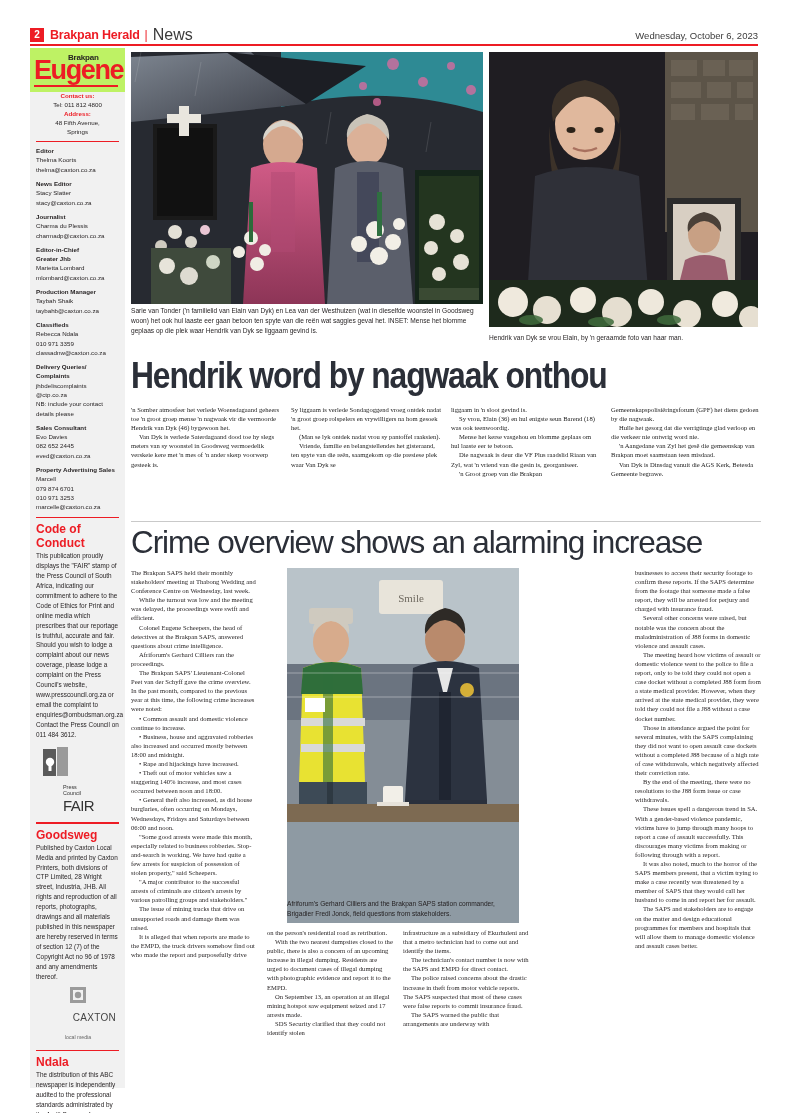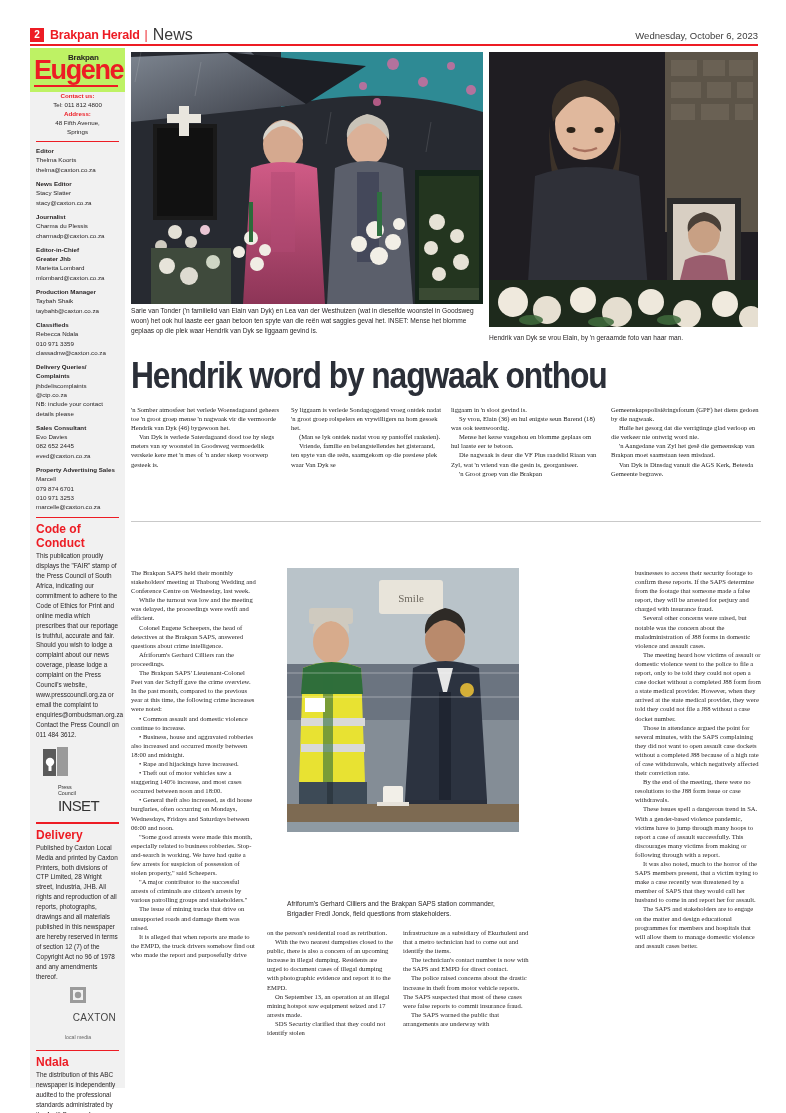--- a/index.html
+++ b/index.html
@@ -107,21 +107,21 @@
   }
   .a2col { position:absolute; width:126px; font-size:6.6px; line-height:1.38; }
   .a2col p { margin:0; text-indent:8px; }
   .a2col p.first { text-indent:0; }
   .c1 { left:0px;   top:0px;   width:126px; }
   .c2 { left:136px; top:0px;   width:126px; }
   .c3 { left:272px; top:0px;   width:126px; }
   .c5 { left:504px; top:0px;   width:126px; }
 
   .photo2 {
-    position:absolute; left:156px; top:0px; width:232px; height:264px;
+    position:absolute; left:156px; top:0px; width:232px; height:355px;
     overflow:hidden; background:#8e9aa3;padding-left:30px;
   }
   .cap2 { position:absolute; left:156px; top:331px; width:232px; font-size:6.6px; line-height:1.5; }
   .sky-dark { position:absolute; inset:0; background:linear-gradient(160deg,#4a4f58 0%,#2b2e36 40%,#1d1f25 100%); }
 </style>
 </head>
 <body>
 
 <div class="page">
 
@@ -223,28 +223,28 @@
       <div class="fairlogo">
         <svg width="74" height="34" viewBox="0 0 74 34">
           <rect x="2" y="3" width="13" height="27" fill="#5a5a5a"></rect>
           <rect x="16" y="1" width="11" height="29" fill="#9a9a9a"></rect>
           <circle cx="9" cy="16" r="4.2" fill="#fff"></circle>
           <rect x="7.5" y="16" width="3" height="9" fill="#fff"></rect>
         </svg>
         <div style="display:inline-block; vertical-align:top; text-align:left; margin-left:2px;">
           <div style="font-size:5.4px; line-height:1.15; color:#333;">Press</div>
           <div style="font-size:5.4px; line-height:1.15; color:#333; margin-bottom:1px;">Council</div>
-          <div style="font-size:15px; letter-spacing:-.6px; color:#333;">INSET</div>
+          <div style="font-size:15px; letter-spacing:-.6px; color:#333;">FAIR</div>
         </div>
       </div>
 
       <div class="sb-hr"></div>
 
       <div>
-        <div class="sb-head-red">Delivery</div>
+        <div class="sb-head-red">Goodsweg</div>
         <div class="sb-body">Published by Caxton Local Media and printed by Caxton Printers, both divisions of CTP Limited, 28 Wright street, Industria, JHB. All rights and reproduction of all reports, photographs, drawings and all materials published in this newspaper are hereby reserved in terms of section 12 (7) of the Copyright Act no 96 of 1978 and any amendments thereof.</div>
       </div>
 
       <div class="caxton-logo">
         <svg width="16" height="16" viewBox="0 0 16 16">
           <rect x="0" y="0" width="16" height="16" fill="#9b9b9b"></rect>
           <rect x="3" y="3" width="10" height="10" fill="#f1f1f1"></rect>
           <circle cx="8" cy="8" r="3.2" fill="#9b9b9b"></circle>
         </svg>
         <div>
@@ -448,20 +448,21 @@
     </div>
     <div class="body-col serif">
       <p class="first">Gemeenskapspolisiëringsforum (GPF) het diens gedoen by die nagwaak.</p>
       <p>Hulle het gesorg dat die verrigtinge glad verloop en die verkeer nie ontwrig word nie.</p>
       <p>'n Aangedane van Zyl het gesê die gemeenskap van Brakpan moet saamstaan teen misdaad.</p>
       <p>Van Dyk is Dinsdag vanuit die AGS Kerk, Betesda Gemeente begrawe.</p>
     </div>
   </div>
 
   <div class="rule2"></div>
+  <div class="head2">Crime overview shows an alarming increase</div>
 
   <div class="a2">
 
     <div class="a2col c1 serif">
       <p class="first">The Brakpan SAPS held their monthly stakeholders' meeting at Thabong Wedding and Conference Centre on Wednesday, last week.</p>
       <p>While the turnout was low and the meeting was delayed, the proceedings were swift and efficient.</p>
       <p>Colonel Eugene Scheepers, the head of detectives at the Brakpan SAPS, answered questions about crime intelligence.</p>
       <p>Afriforum's Gerhard Cilliers ran the proceedings.</p>
       <p>The Brakpan SAPS' Lieutenant-Colonel Peet van der Schyff gave the crime overview. In the past month, compared to the previous year at this time, the following crime increases were noted:</p>
       <p>• Common assault and domestic violence continue to increase.</p>

